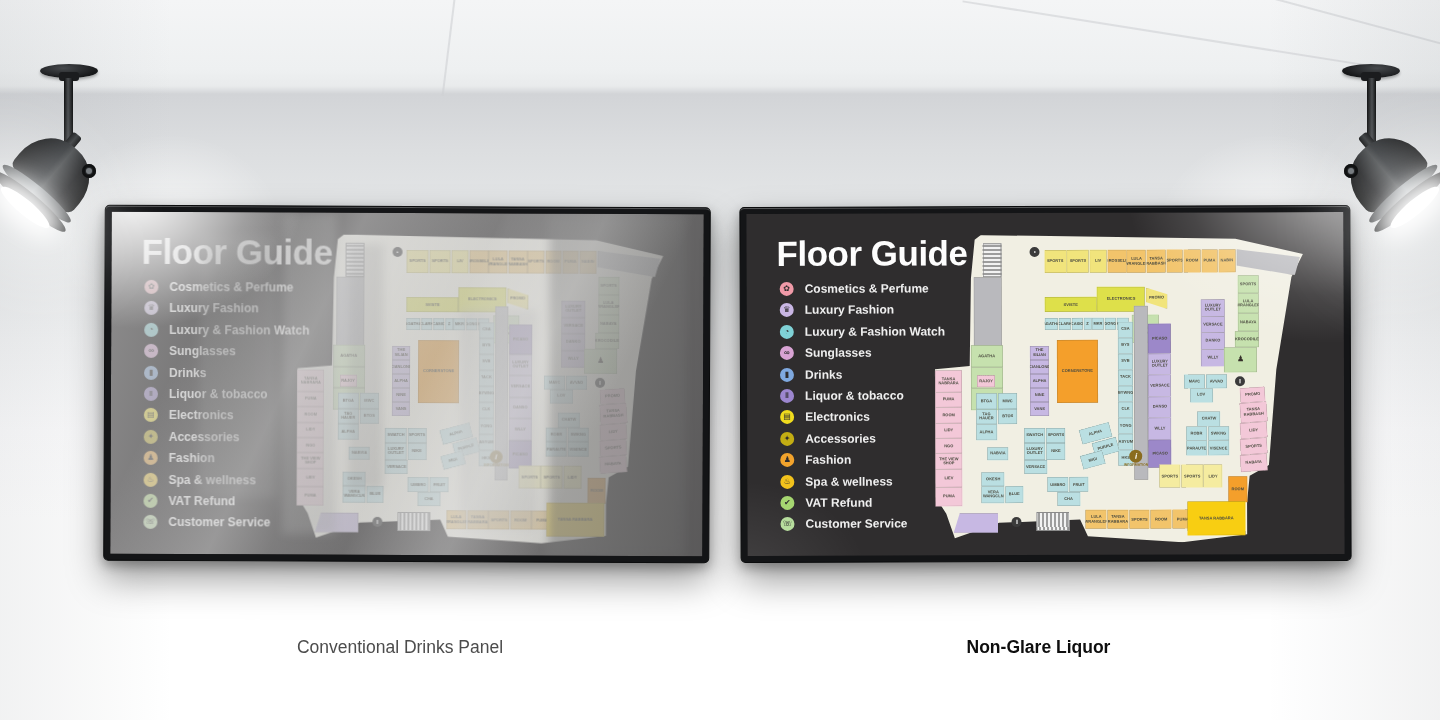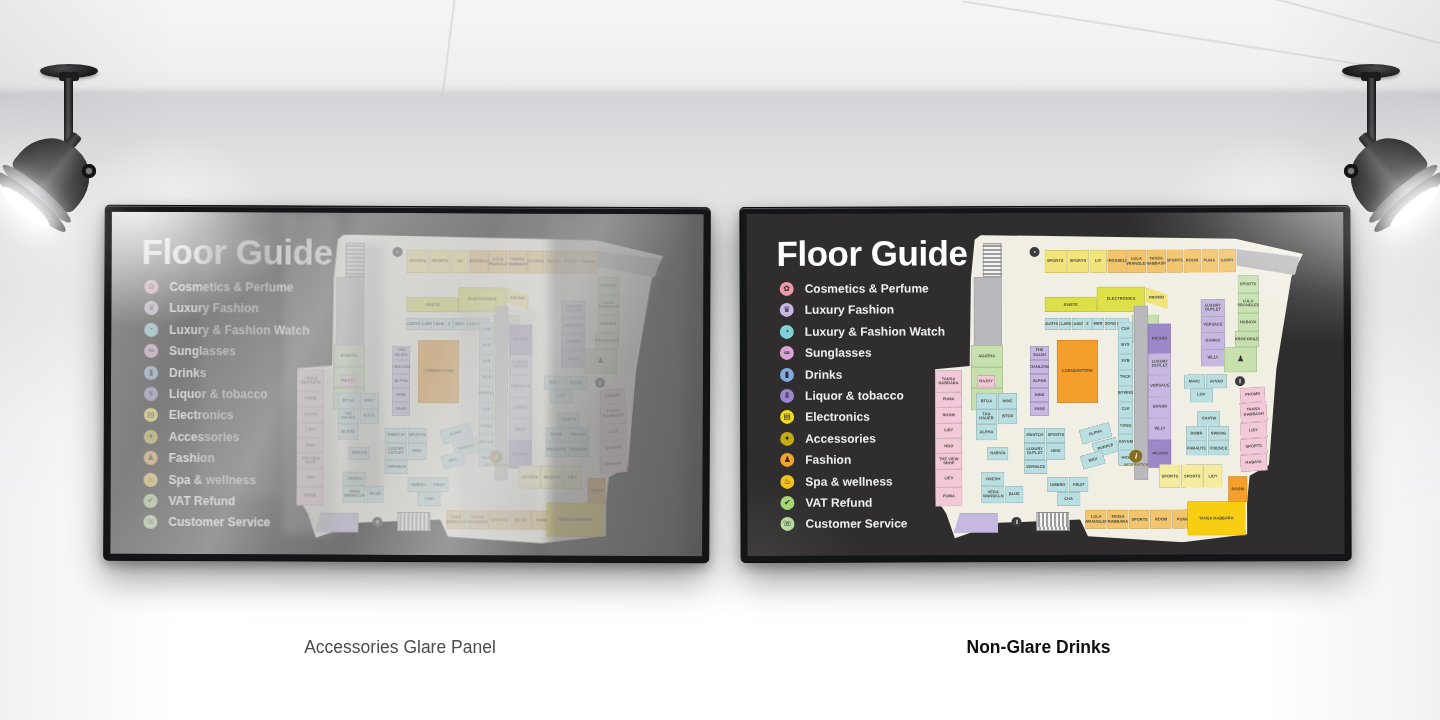--- a/index.html
+++ b/index.html
@@ -950,15 +950,15 @@
     <div class="lamp-yoke"></div>
     <div class="lamp-head">
       <div class="lamp-body"></div>
       <div class="lamp-ring"></div>
       <div class="lamp-rim"></div>
       <div class="lamp-lens"></div>
     </div>
     <div class="lamp-pivot"></div>
   </div>
 
-  <div class="caption caption-left">Accessories Glare Panel</div>
-  <div class="caption caption-right">Non-Glare Drinks</div>
+  <div class="caption caption-left">Conventional Drinks Panel</div>
+  <div class="caption caption-right">Non-Glare Liquor</div>
 </div>
 
 </body></html>

